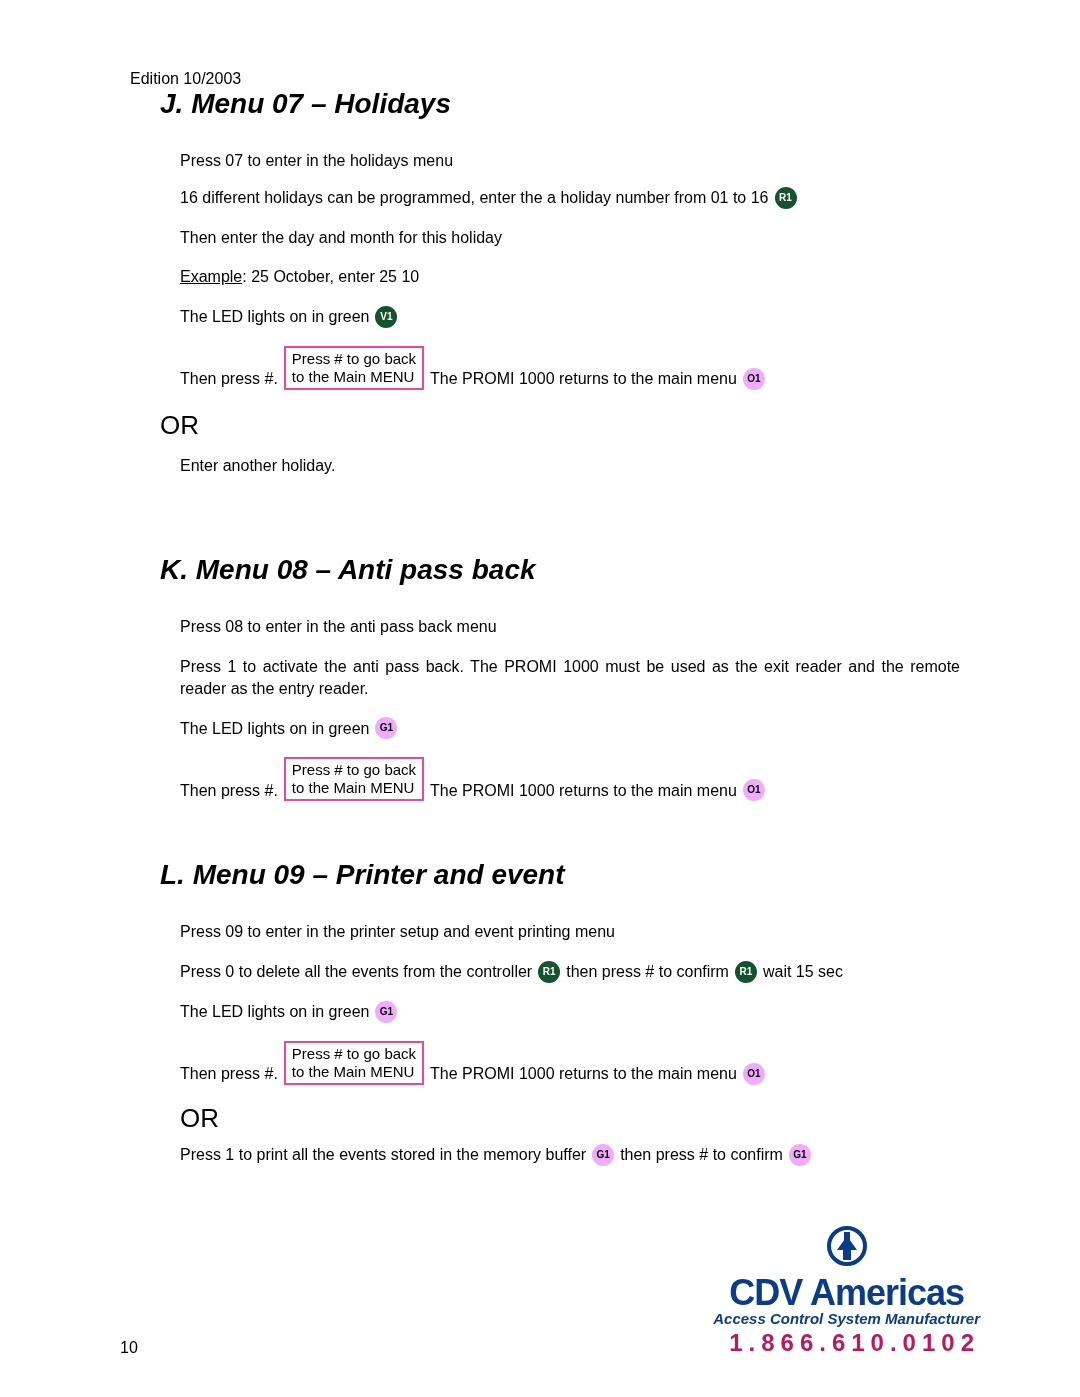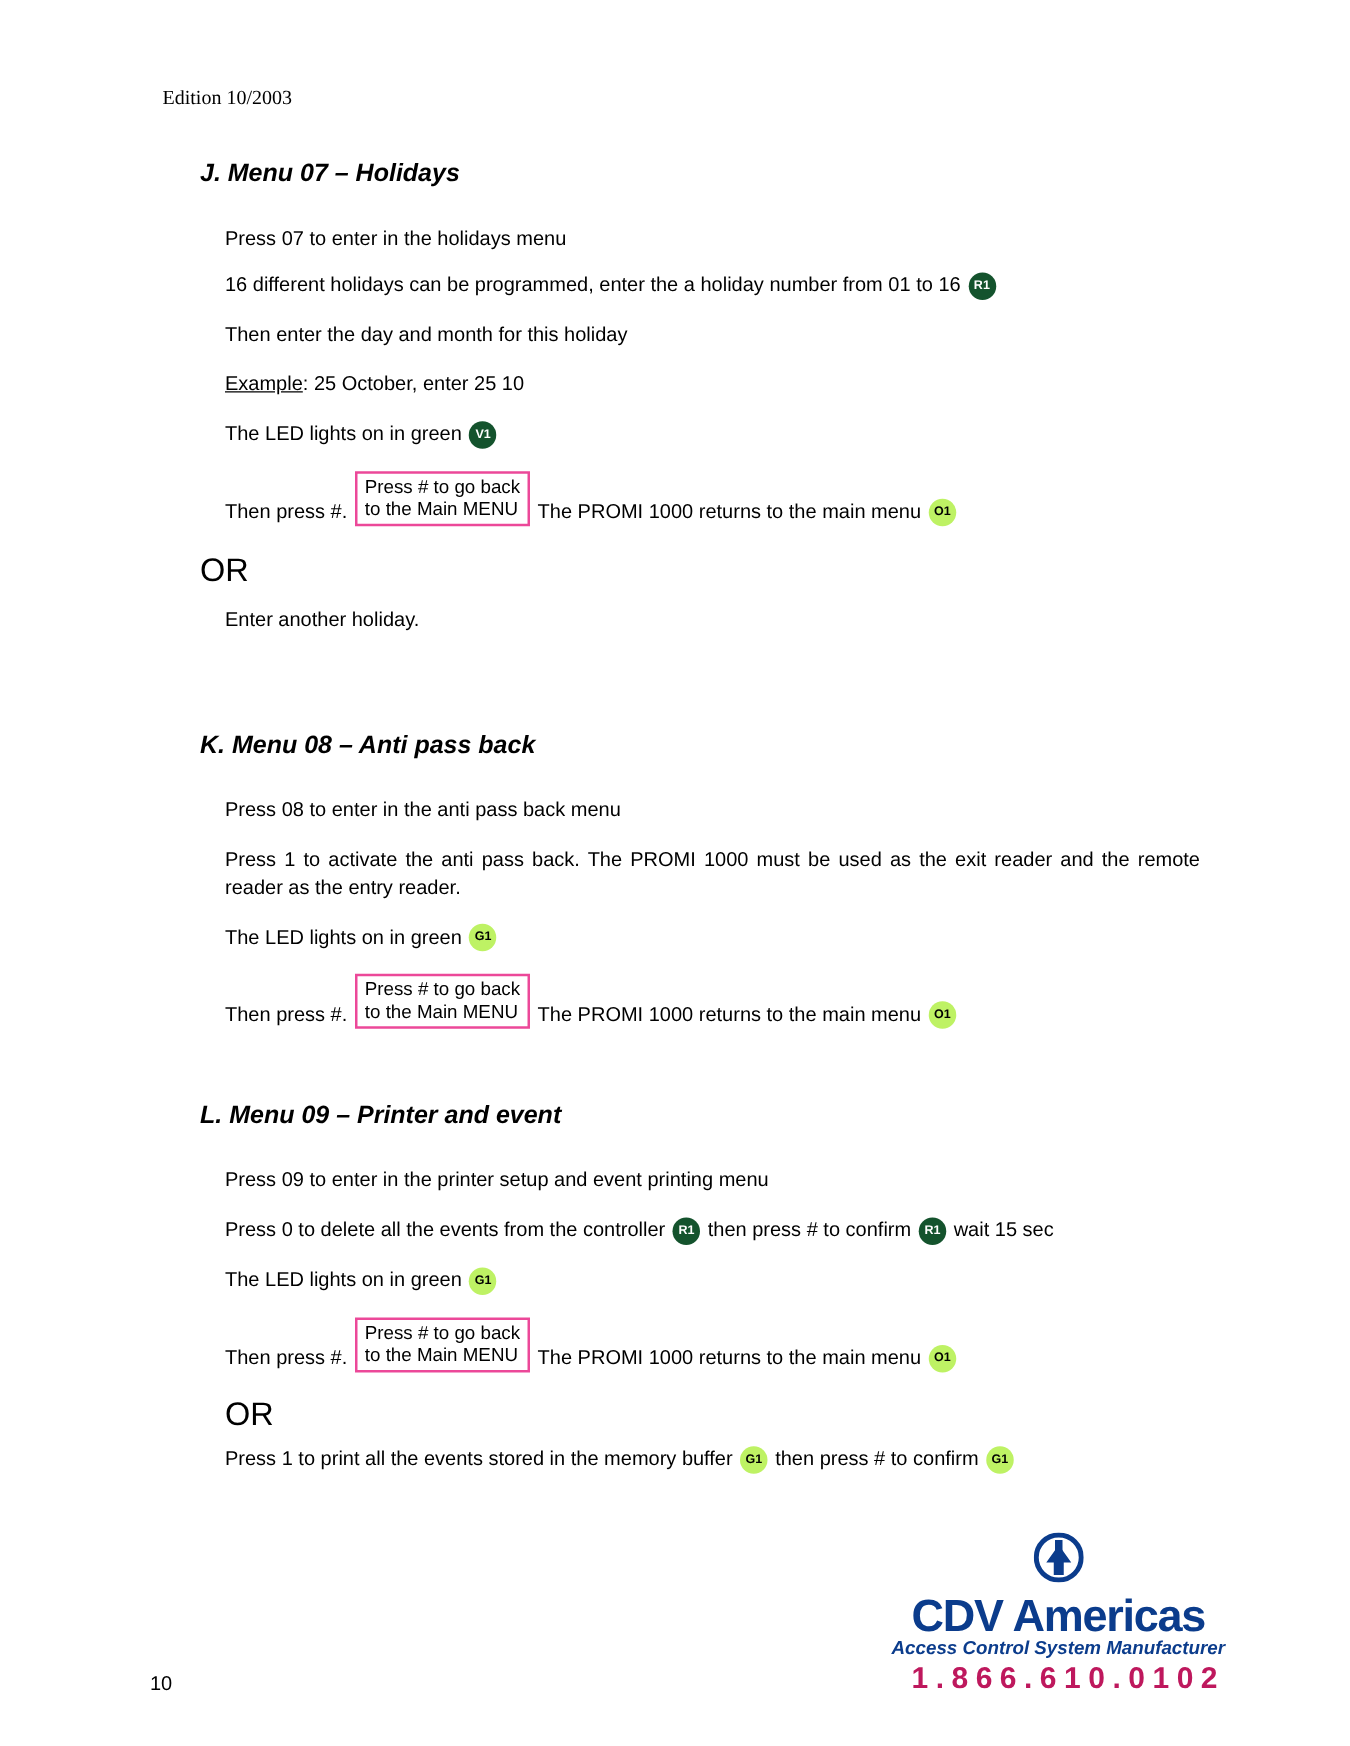--- a/index.html
+++ b/index.html
@@ -1,26 +1,26 @@
 <!DOCTYPE html>
 <html><head>
 <meta charset="utf-8">
 <style>
   html,body{margin:0;padding:0;background:#fff;color:#000;font-family:Arial,Helvetica,sans-serif;}
   .page{width:1080px;height:1397px;position:relative;box-sizing:border-box;padding:70px 120px 0 130px;}
-  .edition{font-size:16px;margin-bottom:40px;font-family:Liberation Serif, serif;}
-  .section-heading{font-style:italic;font-weight:bold;font-size:20px;margin:0 0 30px 30px;}
+  .edition{font-size:16px;}
+  .section-heading{font-style:italic;font-weight:bold;font-size:28px;margin:0 0 30px 30px;}
   .body-block{margin-left:50px;font-size:16px;line-height:1.35;}
   .para{margin-bottom:18px;}
   .inline{display:flex;align-items:flex-end;flex-wrap:wrap;gap:6px;margin-bottom:18px;}
   .inline .txt{white-space:pre;}
   .or{font-size:26px;margin:20px 0 14px 0;}
   .badge{display:inline-flex;align-items:center;justify-content:center;border-radius:50%;font-size:10px;font-weight:bold;width:22px;height:22px;}
   .badge.dark{background:#14532d;color:#fff;}
-  .badge.grey{background:#bef264;color:#000;}
+  .badge.grey{background:#f0abfc;color:#000;}
   .box{border:2px solid #ec4899;padding:2px 6px;font-size:15px;line-height:1.2;}
   .underline{text-decoration:underline;}
   .footer{position:absolute;bottom:40px;left:0;width:1080px;display:flex;align-items:flex-end;justify-content:space-between;padding:0 100px 0 120px;box-sizing:border-box;}
   .page-num{font-size:16px;}
   .brand{text-align:right;color:#0b3c8c;}
   .brand-top{display:flex;align-items:center;justify-content:flex-end;gap:6px;flex-direction:column;}
   .brand-name{font-size:36px;font-weight:800;letter-spacing:-1px;}
   .brand-tag{font-size:15px;font-style:italic;font-weight:600;color:#0b3c8c;margin-top:-4px;}
   .brand-phone{font-size:24px;font-weight:800;letter-spacing:6px;color:#be185d;margin-top:2px;}
   .logo-icon{width:40px;height:40px;}

